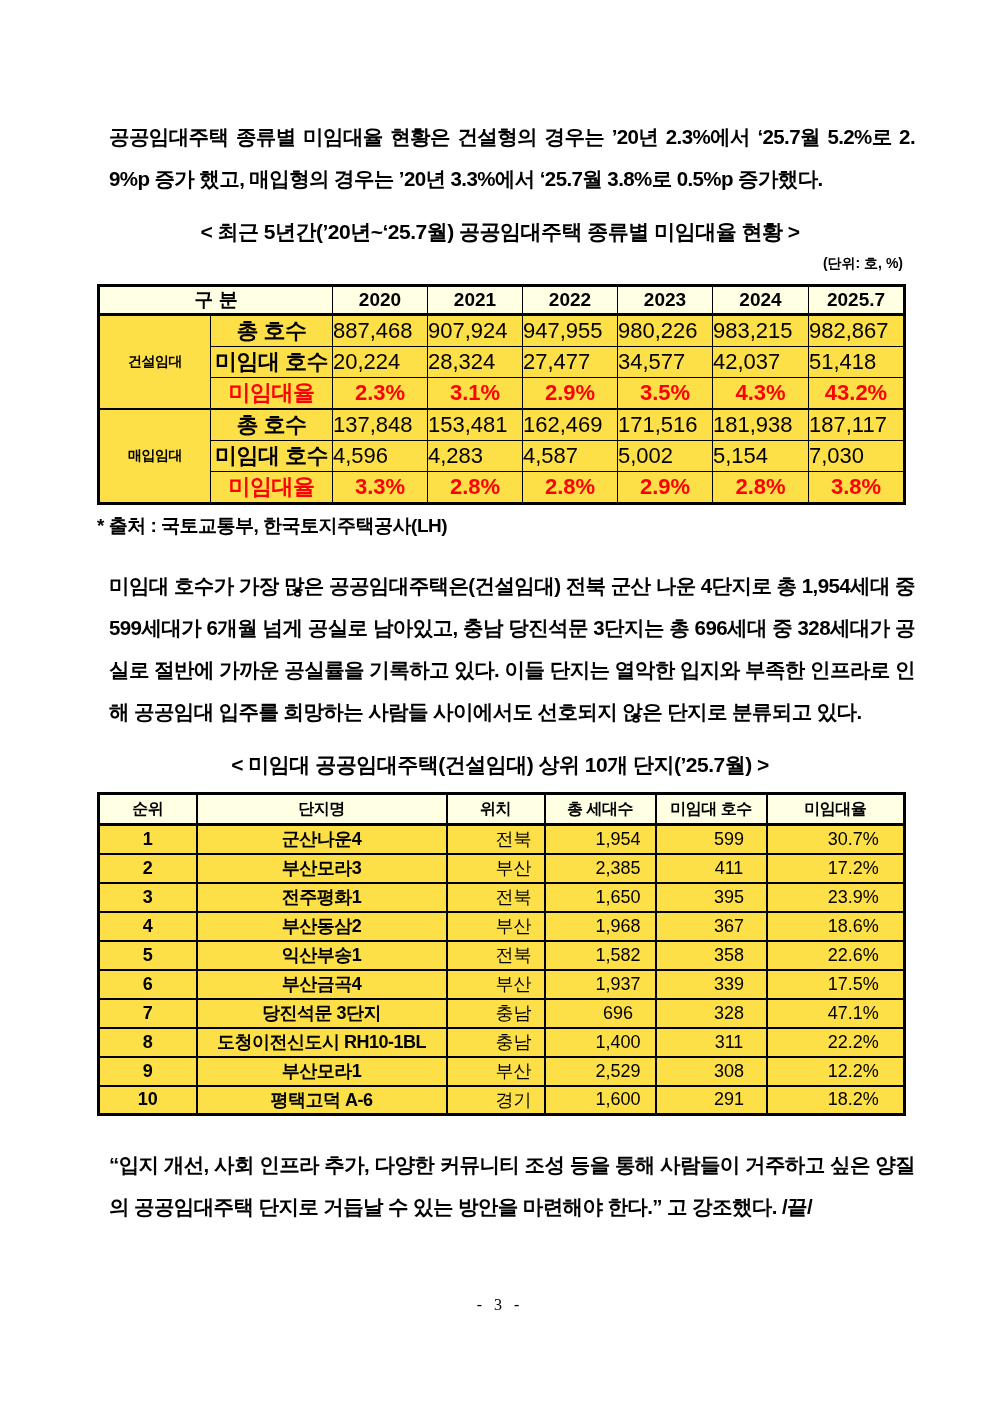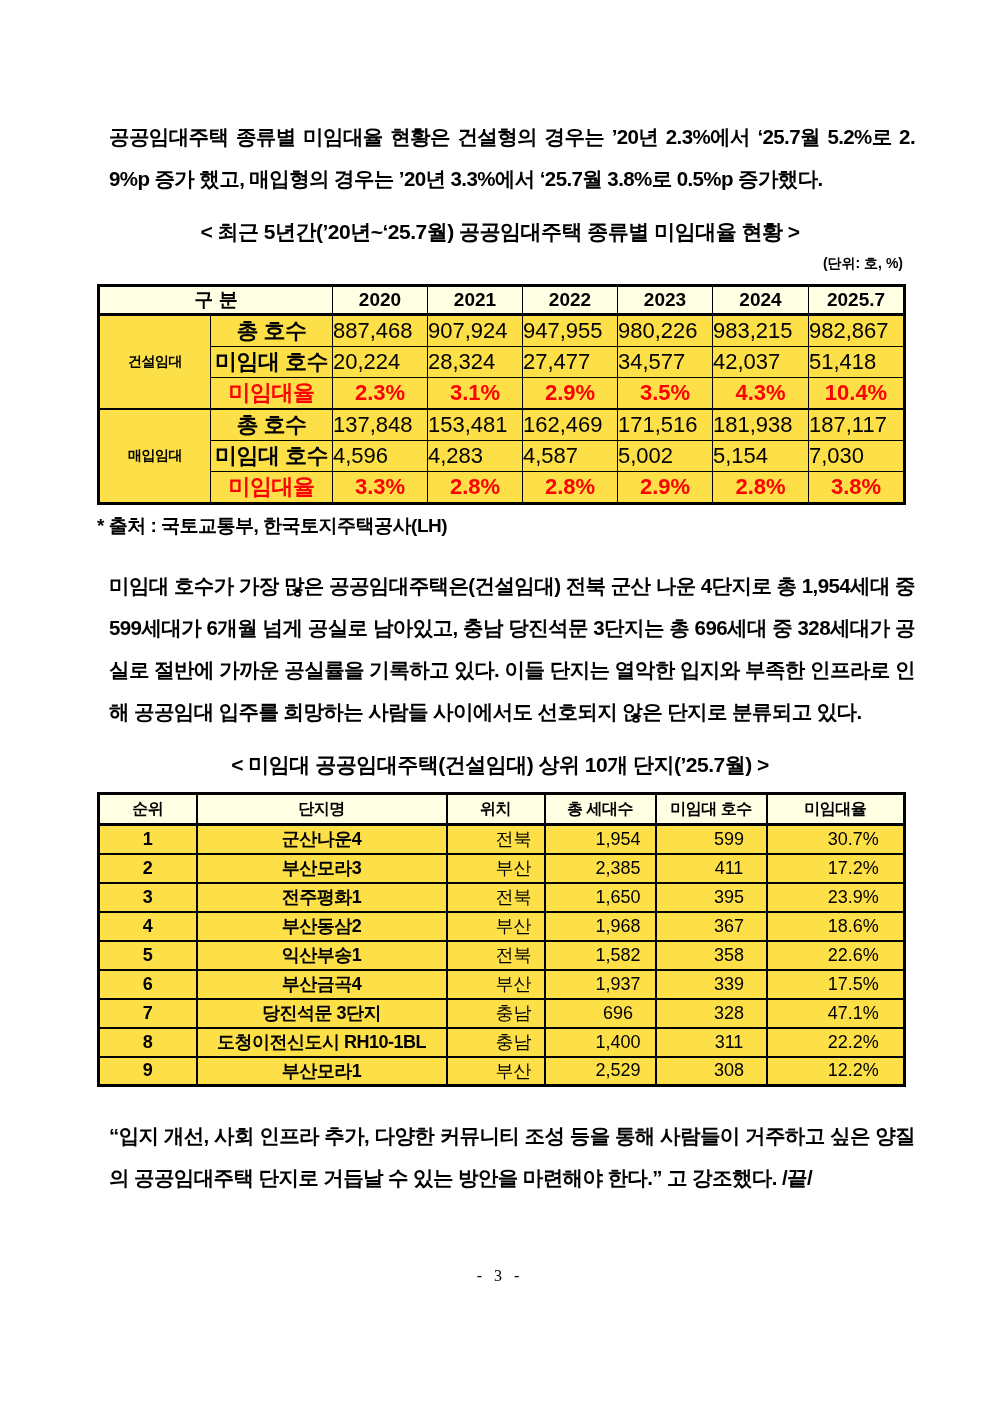--- a/index.html
+++ b/index.html
@@ -126,21 +126,21 @@
           <td class="num">42,037</td>
           <td class="num">51,418</td>
         </tr>
         <tr>
           <td class="met red">미임대율</td>
           <td class="pct">2.3%</td>
           <td class="pct">3.1%</td>
           <td class="pct">2.9%</td>
           <td class="pct">3.5%</td>
           <td class="pct">4.3%</td>
-          <td class="pct">10.4%</td>
+          <td class="pct">43.2%</td>
         </tr>
         <tr class="gstart">
           <td class="grp" rowspan="3">매입임대</td>
           <td class="met">총 호수</td>
           <td class="num">137,848</td>
           <td class="num">153,481</td>
           <td class="num">162,469</td>
           <td class="num">171,516</td>
           <td class="num">181,938</td>
           <td class="num">187,117</td>
@@ -257,20 +257,28 @@
           <td class="pct2">22.2%</td>
         </tr>
         <tr>
           <td class="rank">9</td>
           <td class="name">부산모라1</td>
           <td class="loc">부산</td>
           <td class="num">2,529</td>
           <td class="num">308</td>
           <td class="pct2">12.2%</td>
         </tr>
+        <tr>
+          <td class="rank">10</td>
+          <td class="name">평택고덕 A-6</td>
+          <td class="loc">경기</td>
+          <td class="num">1,600</td>
+          <td class="num">291</td>
+          <td class="pct2">18.2%</td>
+        </tr>
       </tbody>
     </table>
 
     <p class="para gap-para2">“입지 개선, 사회 인프라 추가, 다양한 커뮤니티 조성 등을 통해 사람들이 거주하고 싶은 양질의 공공임대주택 단지로 거듭날 수 있는 방안을 마련해야 한다.” 고 강조했다. /끝/</p>
 
     <div class="page-num">- 3 -</div>
 
   </div>
 </div>
 

